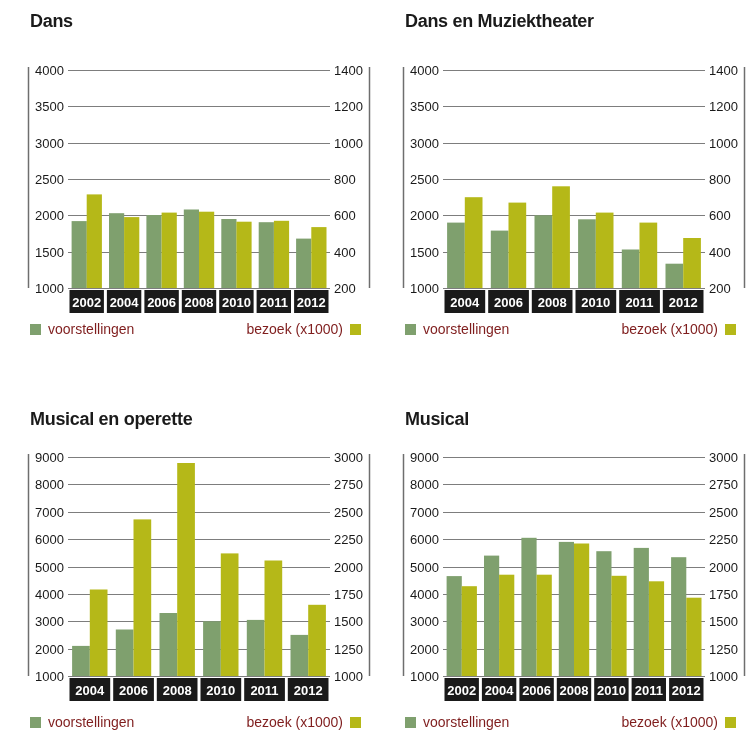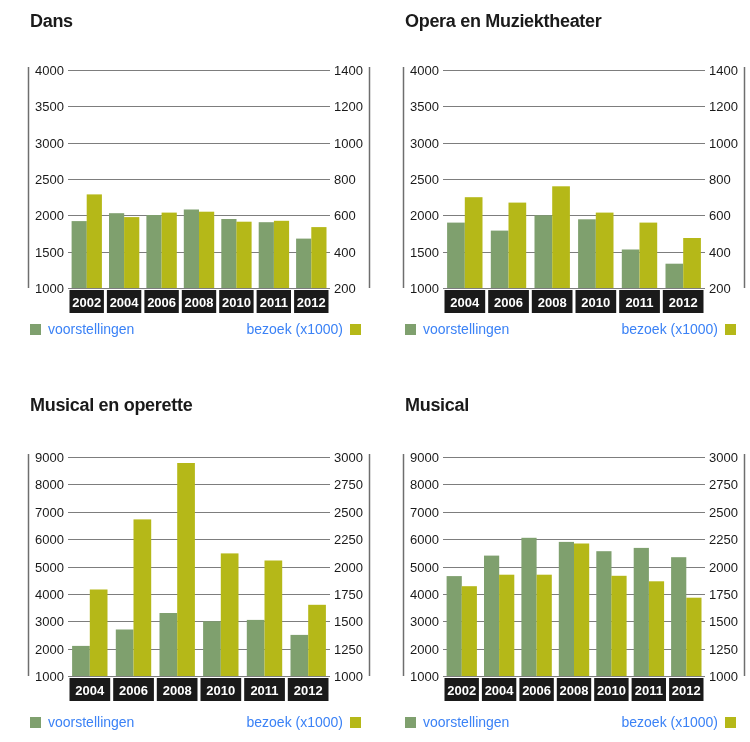--- a/index.html
+++ b/index.html
@@ -14,27 +14,27 @@
     grid-template-rows:371px 371px;
     width:654px;height:742px;
   }
   .panel{position:relative;width:375px;height:371px;}
   .chart-title{
     position:absolute;left:30px;margin:0;
     font-size:18px;font-weight:bold;letter-spacing:-0.3px;color:#1a1a1a;
     white-space:nowrap;
   }
   .row0 .chart-title{top:11px;}
-  .row1 .chart-title{top:24px;text-align:center;}
+  .row1 .chart-title{top:38px;text-align:center;}
   svg.plot{position:absolute;left:0;top:0;display:block;}
   svg.plot text{font-family:"Liberation Sans",sans-serif;}
   .legend{
     position:absolute;left:30px;right:14px;height:14px;
     display:flex;justify-content:space-between;align-items:center;
-    font-size:14px;color:#3b82f6;
+    font-size:14px;color:#7f1d1d;
   }
   .row0 .legend{top:322px;}
   .row1 .legend{top:344px;}
   .lg-group{display:flex;align-items:center;gap:7px;white-space:nowrap;}
   .swatch{width:11px;height:11px;display:inline-block;flex:0 0 auto;}
 </style>
 </head>
 <body>
 
 <div class="grid">
@@ -100,21 +100,21 @@
         <span>voorstellingen</span>
       </div>
       <div class="lg-group">
         <span>bezoek (x1000)</span>
         <span class="swatch sw-yellow" style="background: rgb(181, 184, 24);"></span>
       </div>
     </div>
   </section>
 
   <section class="panel row0">
-    <h2 class="chart-title">Opera en Muziektheater</h2>
+    <h2 class="chart-title">Dans en Muziektheater</h2>
     <svg class="plot" width="375" height="371" viewBox="0 0 375 371">
         <line x1="68" y1="288.5" x2="330" y2="288.5" stroke="#7D7D7D" stroke-width="1"></line>
         <text x="64" y="293" text-anchor="end" font-size="13" fill="#1A1A1A">1000</text>
         <text x="334" y="293" text-anchor="start" font-size="13" fill="#1A1A1A">200</text>
         <line x1="68" y1="252.5" x2="330" y2="252.5" stroke="#7D7D7D" stroke-width="1"></line>
         <text x="64" y="257" text-anchor="end" font-size="13" fill="#1A1A1A">1500</text>
         <text x="334" y="257" text-anchor="start" font-size="13" fill="#1A1A1A">400</text>
         <line x1="68" y1="215.5" x2="330" y2="215.5" stroke="#7D7D7D" stroke-width="1"></line>
         <text x="64" y="220" text-anchor="end" font-size="13" fill="#1A1A1A">2000</text>
         <text x="334" y="220" text-anchor="start" font-size="13" fill="#1A1A1A">600</text>

